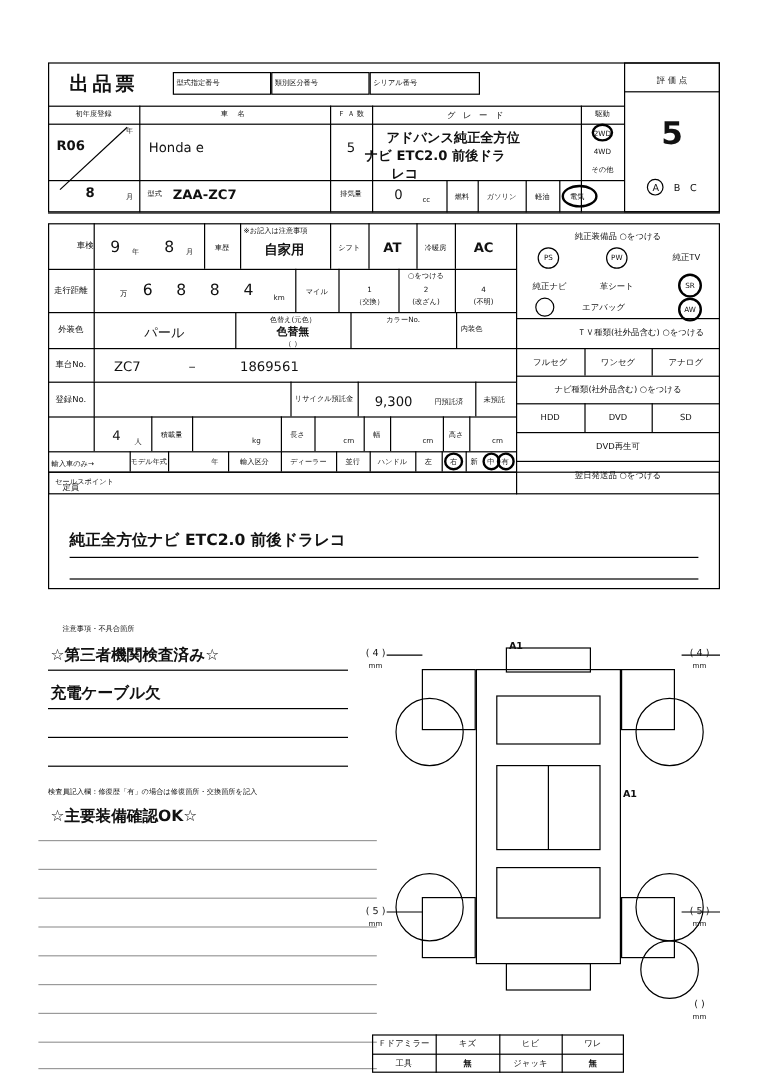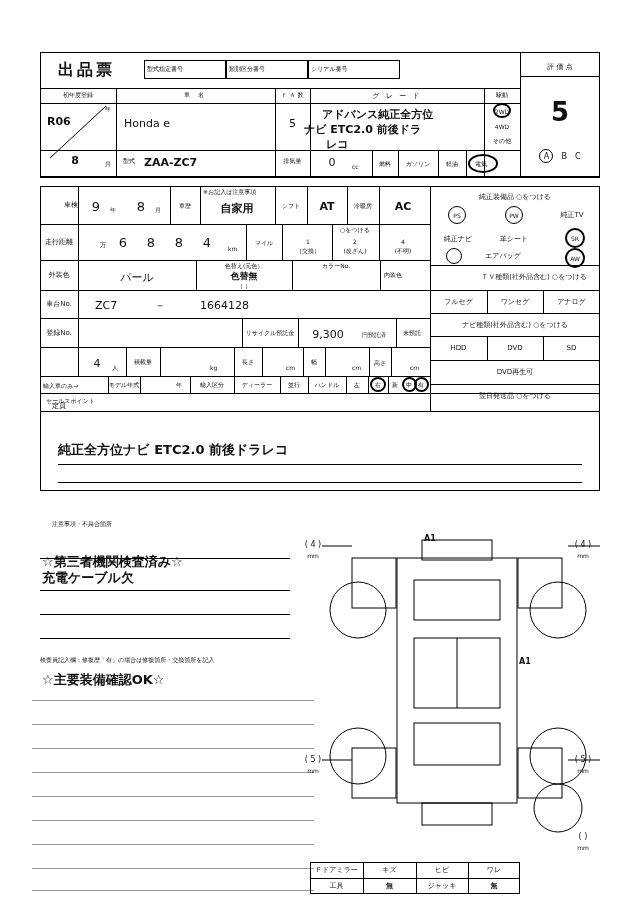--- a/index.html
+++ b/index.html
@@ -173,21 +173,21 @@
   <div class="t tiny ctr" style="left:196px;top:281px;width:96px;height:10px;">（       ）</div>
   <div class="vline" style="left:292px;top:260px;height:30px;"></div>
   <div class="t tiny ctr" style="left:292px;top:261px;width:88px;height:10px;">カラーNo.</div>
   <div class="vline" style="left:380px;top:260px;height:30px;"></div>
   <div class="t tiny ctr" style="left:382px;top:265px;width:22px;height:20px;line-height:10px;">内装色</div>
 
   <div class="vline" style="left:78px;top:290px;height:28px;"></div>
   <div class="t xs ctr" style="left:40px;top:297px;width:38px;height:14px;">車台No.</div>
   <div class="t l lft hw" style="left:95px;top:297px;width:50px;height:16px;">ZC7</div>
   <div class="t l ctr hw" style="left:150px;top:297px;width:20px;height:16px;">－</div>
-  <div class="t l lft hw" style="left:200px;top:297px;width:120px;height:16px;">1664128</div>
+  <div class="t l lft hw" style="left:200px;top:297px;width:120px;height:16px;">1869561</div>
 
   <div class="vline" style="left:78px;top:318px;height:29px;"></div>
   <div class="t xs ctr" style="left:40px;top:326px;width:38px;height:14px;">登録No.</div>
   <div class="vline" style="left:242px;top:318px;height:29px;"></div>
   <div class="t tiny ctr" style="left:242px;top:326px;width:56px;height:14px;line-height:8px;">リサイクル預託金</div>
   <div class="vline" style="left:298px;top:318px;height:29px;"></div>
   <div class="t l ctr hw" style="left:298px;top:326px;width:60px;height:16px;">9,300</div>
   <div class="t tiny" style="left:362px;top:331px;width:40px;height:10px;">円預託済</div>
   <div class="vline" style="left:396px;top:318px;height:29px;"></div>
   <div class="t tiny ctr" style="left:396px;top:327px;width:32px;height:12px;">未預託</div>
@@ -285,21 +285,21 @@
   <div class="t xs ctr" style="left:430px;top:366px;width:170px;height:12px;">DVD再生可</div>
   <div class="t xs ctr" style="left:430px;top:390px;width:170px;height:12px;">翌日発送品 ○をつける</div>
 
   <div class="box" style="left:40px;top:393px;width:560px;height:98px;"></div>
   <div class="t xl b lft hw" style="left:58px;top:440px;width:520px;height:20px;">純正全方位ナビ ETC2.0 前後ドラレコ</div>
   <div class="hline" style="left:58px;top:464px;width:524px;"></div>
   <div class="hline" style="left:58px;top:482px;width:524px;"></div>
 
   <div class="t tiny lft" style="left:52px;top:519px;width:140px;height:10px;">注意事項・不具合箇所</div>
 
-  <div class="t xl b lft hw" style="left:42px;top:536px;width:250px;height:20px;margin-top:16px;">☆第三者機関検査済み☆</div>
+  <div class="t xl b lft hw" style="left:42px;top:536px;width:250px;height:20px;">☆第三者機関検査済み☆</div>
   <div class="hline" style="left:40px;top:558px;width:250px;"></div>
   <div class="t xl b lft hw" style="left:42px;top:568px;width:250px;height:20px;">充電ケーブル欠</div>
   <div class="hline" style="left:40px;top:590px;width:250px;"></div>
   <div class="hline" style="left:40px;top:614px;width:250px;"></div>
   <div class="hline" style="left:40px;top:638px;width:250px;"></div>
 
   <div class="t tiny lft" style="left:40px;top:655px;width:280px;height:10px;">検査員記入欄：修復歴「有」の場合は修復箇所・交換箇所を記入</div>
   <div class="t xl b lft hw" style="left:42px;top:670px;width:250px;height:20px;">☆主要装備確認OK☆</div>
 
   <div class="dline" style="left:32px;top:700px;width:282px;"></div>

